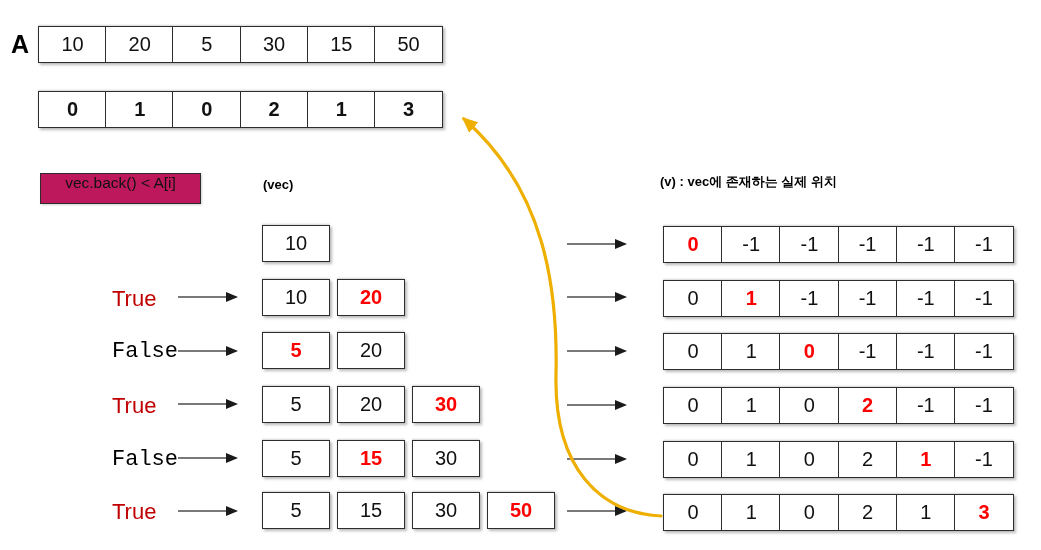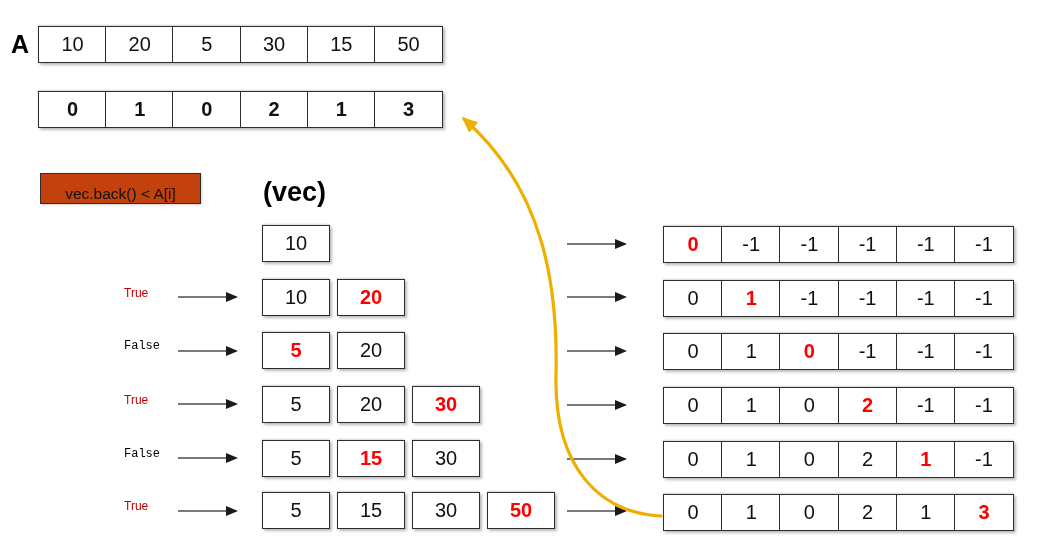--- a/index.html
+++ b/index.html
@@ -28,27 +28,27 @@
     box-sizing:border-box;width:68px;height:37px;background:#fff;
     border:1.8px solid #2d2d2d;display:flex;align-items:center;justify-content:center;
     font-size:20px;color:#111;
     box-shadow:1.5px 1.5px 2.5px rgba(120,120,120,.5), -0.5px -1px 1.5px rgba(170,170,170,.55);
   }
 
   .bold{font-weight:700;}
   .hl{color:#FF0000;font-weight:700;}
 
   .a-label{font-size:25px;font-weight:700;color:#000;}
-  .hdr{font-size:27px;font-weight:700;color:#000;white-space:nowrap;}
+  .hdr{font-size:13px;font-weight:700;color:#000;white-space:nowrap;}
   .cond-box{
-    box-sizing:border-box;width:161px;height:31px;border:1.6px solid #2d2d2d;background:#c2410c;
-    display:flex;align-items:flex-end;justify-content:center;font-size:15.5px;color:#111;
+    box-sizing:border-box;width:161px;height:31px;border:1.6px solid #2d2d2d;background:#be185d;
+    display:flex;align-items:flex-start;justify-content:center;font-size:15.5px;color:#111;
     box-shadow:1px 1px 2px rgba(140,140,140,.4);
   }
-  .step-label{font-size:12px;white-space:nowrap;margin-left:12px;}
+  .step-label{font-size:22px;white-space:nowrap;}
   .lbl-true{color:#C00000;}
   .lbl-false{color:#000000;font-family:Liberation Mono, monospace;}
 
   svg.overlay{position:absolute;left:0;top:0;pointer-events:none;}
 </style>
 </head>
 <body>
 
 <div class="canvas">
 
@@ -69,20 +69,21 @@
     <div class="cell wideCell bold">0</div>
     <div class="cell wideCell bold">2</div>
     <div class="cell wideCell bold">1</div>
     <div class="cell wideCell bold">3</div>
   </div>
 
   <div class="abs cond-box" style="left:40px;top:173px;">
     <span>vec.back() &lt; A[i]</span>
   </div>
   <div class="abs hdr" style="left:263px;top:177px;">(vec)</div>
+  <div class="abs hdr" style="left:660px;top:173px;">(v) : vec에 존재하는 실제 위치</div>
 
   <div class="abs vecrow" style="left:262px;top:225px;">
     <div class="vbox">10</div>
   </div>
   <div class="abs cellrow shadow" style="left:663px;top:226px;">
     <div class="cell vCell hl">0</div>
     <div class="cell vCell">-1</div>
     <div class="cell vCell">-1</div>
     <div class="cell vCell">-1</div>
     <div class="cell vCell">-1</div>

